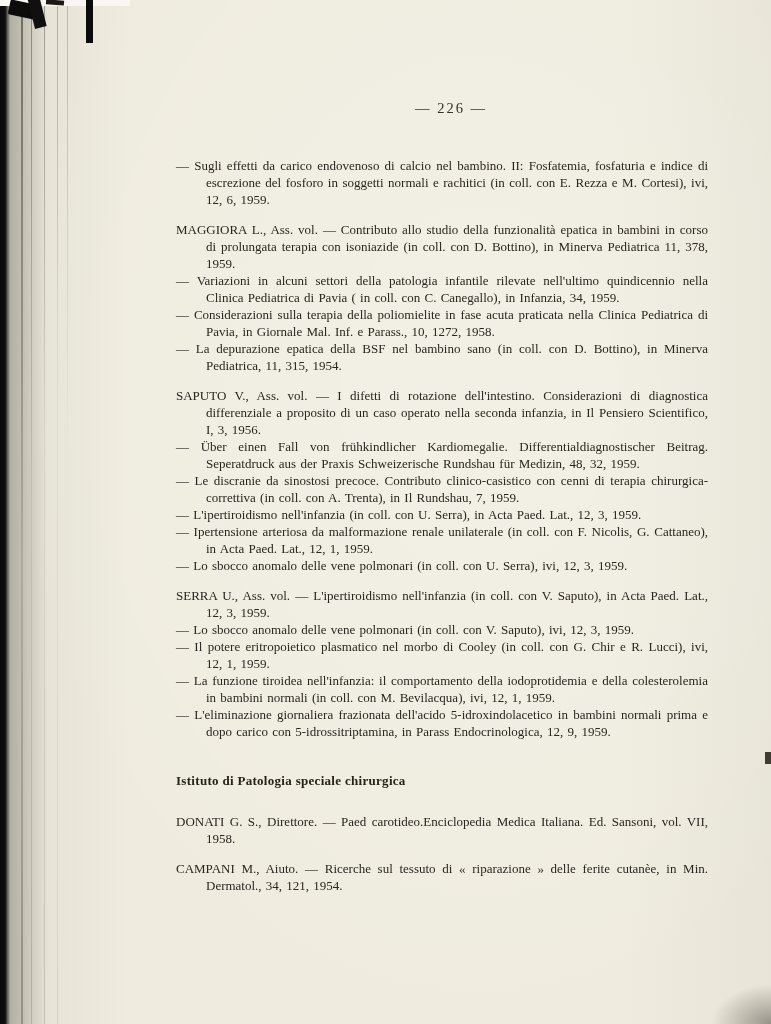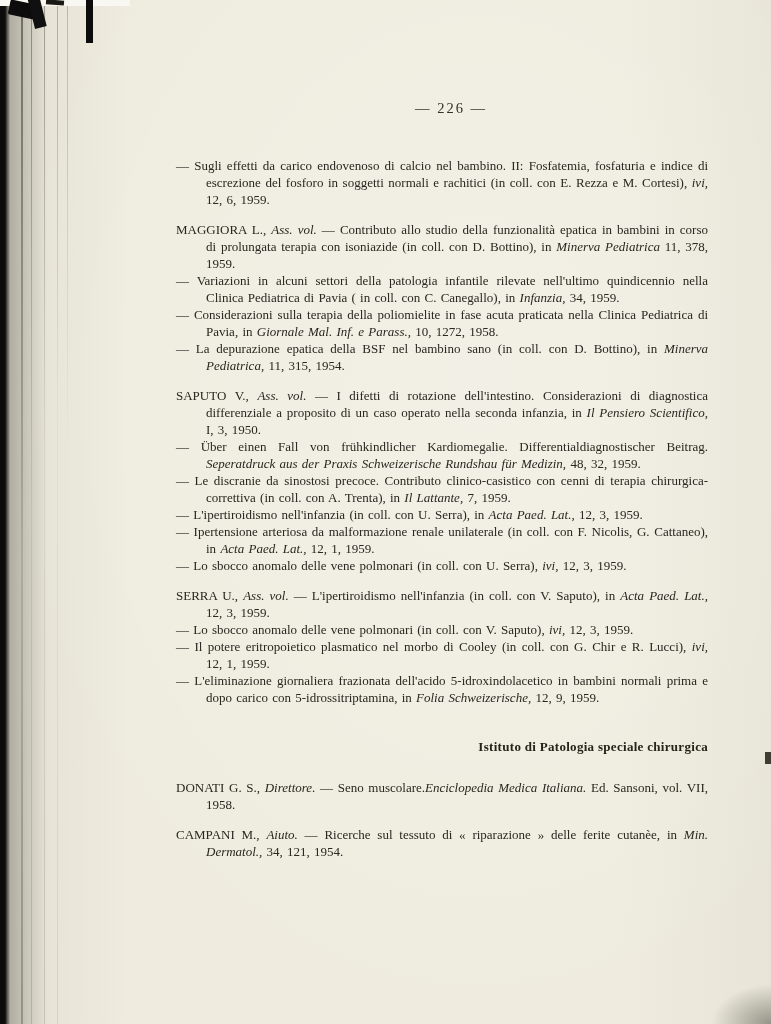--- a/index.html
+++ b/index.html
@@ -35,22 +35,22 @@
   .artifact-bottom-smudge{right:0;bottom:0;width:60px;height:40px;
     background:radial-gradient(ellipse at 100% 100%, rgba(50,46,38,.45), rgba(50,46,38,0) 70%);}
 
   
   .page-number{position:absolute;left:186px;top:100px;width:530px;text-align:center;
     font-size:14.5px;color:#34302a;letter-spacing:2px;}
   .text-block{position:absolute;left:176px;top:157px;width:532px;
     font-size:13px;line-height:17px;color:#2a2620;text-align:justify;}
   .entry{margin:0;padding-left:30px;text-indent:-30px;word-spacing:1px;}
   .entry-group{margin:0 0 13px 0;}
-  .it{font-style:italic;}
-  .section-heading{font-weight:700;text-align:right;margin:32px 0 24px 0;
+  .it{}
+  .section-heading{font-weight:700;text-align:left;margin:32px 0 24px 0;
     padding-left:0;text-indent:0;letter-spacing:.3px;color:#272319;}
 </style>
 </head>
 <body>
 
 <div class="scan-page">
 
   <div class="binding-edge"></div>
   <div class="binding-shadow"></div>
   <div class="crease crease-1"></div>
@@ -73,35 +73,36 @@
       <div class="entry-group">
         <p class="entry"><span>— Sugli effetti da carico endovenoso di calcio nel bambino. II: Fosfatemia, fosfaturia e indice di escrezione del fosforo in soggetti normali e rachitici (in coll. con E. Rezza e M. Cortesi), </span><span class="it">ivi,</span><span> 12, 6, 1959.</span></p>
       </div>
       <div class="entry-group">
         <p class="entry"><span>MAGGIORA L., </span><span class="it">Ass. vol.</span><span> — Contributo allo studio della funzionalità epatica in bambini in corso di prolungata terapia con isoniazide (in coll. con D. Bottino), in </span><span class="it">Minerva Pediatrica</span><span> 11, 378, 1959.</span></p>
         <p class="entry"><span>— Variazioni in alcuni settori della patologia infantile rilevate nell'ultimo quindicennio nella Clinica Pediatrica di Pavia ( in coll. con C. Canegallo), in </span><span class="it">Infanzia,</span><span> 34, 1959.</span></p>
         <p class="entry"><span>— Considerazioni sulla terapia della poliomielite in fase acuta praticata nella Clinica Pediatrica di Pavia, in </span><span class="it">Giornale Mal. Inf. e Parass.,</span><span> 10, 1272, 1958.</span></p>
         <p class="entry"><span>— La depurazione epatica della BSF nel bambino sano (in coll. con D. Bottino), in </span><span class="it">Minerva Pediatrica,</span><span> 11, 315, 1954.</span></p>
       </div>
       <div class="entry-group">
-        <p class="entry"><span>SAPUTO V., </span><span class="it">Ass. vol.</span><span> — I difetti di rotazione dell'intestino. Considerazioni di diagnostica differenziale a proposito di un caso operato nella seconda infanzia, in </span><span class="it">Il Pensiero Scientifico,</span><span> I, 3, 1950.</span></p>
+        <p class="entry"><span>SAPUTO V., </span><span class="it">Ass. vol.</span><span> — I difetti di rotazione dell'intestino. Considerazioni di diagnostica differenziale a proposito di un caso operato nella seconda infanzia, in </span><span class="it">Il Pensiero Scientifico,</span><span> I, 3, 1956.</span></p>
         <p class="entry"><span>— Über einen Fall von frühkindlicher Kardiomegalie. Differentialdiagnostischer Beitrag. </span><span class="it">Seperatdruck aus der Praxis Schweizerische Rundshau für Medizin,</span><span> 48, 32, 1959.</span></p>
-        <p class="entry"><span>— Le discranie da sinostosi precoce. Contributo clinico-casistico con cenni di terapia chirurgica-correttiva (in coll. con A. Trenta), in </span><span class="it">Il Lattante,</span><span> 7, 1959.</span></p>
+        <p class="entry"><span>— Le discranie da sinostosi precoce. Contributo clinico-casistico con cenni di terapia chirurgica-correttiva (in coll. con A. Trenta), in </span><span class="it">Il Rundshau,</span><span> 7, 1959.</span></p>
         <p class="entry"><span>— L'ipertiroidismo nell'infanzia (in coll. con U. Serra), in </span><span class="it">Acta Paed. Lat.,</span><span> 12, 3, 1959.</span></p>
         <p class="entry"><span>— Ipertensione arteriosa da malformazione renale unilaterale (in coll. con F. Nicolis, G. Cattaneo), in </span><span class="it">Acta Paed. Lat.,</span><span> 12, 1, 1959.</span></p>
         <p class="entry"><span>— Lo sbocco anomalo delle vene polmonari (in coll. con U. Serra), </span><span class="it">ivi,</span><span> 12, 3, 1959.</span></p>
       </div>
       <div class="entry-group">
         <p class="entry"><span>SERRA U., </span><span class="it">Ass. vol.</span><span> — L'ipertiroidismo nell'infanzia (in coll. con V. Saputo), in </span><span class="it">Acta Paed. Lat.,</span><span> 12, 3, 1959.</span></p>
         <p class="entry"><span>— Lo sbocco anomalo delle vene polmonari (in coll. con V. Saputo), </span><span class="it">ivi,</span><span> 12, 3, 1959.</span></p>
         <p class="entry"><span>— Il potere eritropoietico plasmatico nel morbo di Cooley (in coll. con G. Chir e R. Lucci), </span><span class="it">ivi,</span><span> 12, 1, 1959.</span></p>
-        <p class="entry"><span>— L'eliminazione giornaliera frazionata dell'acido 5-idroxindolacetico in bambini normali prima e dopo carico con 5-idrossitriptamina, in </span><span class="it">Folia Schweizerische,</span><span> 12, 9, 1959.</span></p>
+        <p class="entry"><span>— La funzione tiroidea nell'infanzia: il comportamento della iodoprotidemia e della colesterolemia in bambini normali (in coll. con M. Bevilacqua), </span><span class="it">ivi,</span><span> 12, 1, 1959.</span></p>
+        <p class="entry"><span>— L'eliminazione giornaliera frazionata dell'acido 5-idroxindolacetico in bambini normali prima e dopo carico con 5-idrossitriptamina, in </span><span class="it">Parass Endocrinologica,</span><span> 12, 9, 1959.</span></p>
       </div>
       <div class="section-heading">Istituto di Patologia speciale chirurgica</div>
       <div class="entry-group">
-        <p class="entry"><span>DONATI G. S., </span><span class="it">Direttore.</span><span> — Seno muscolare.</span><span class="it">Enciclopedia Medica Italiana.</span><span> Ed. Sansoni, vol. VII, 1958.</span></p>
+        <p class="entry"><span>DONATI G. S., </span><span class="it">Direttore.</span><span> — Paed carotideo.</span><span class="it">Enciclopedia Medica Italiana.</span><span> Ed. Sansoni, vol. VII, 1958.</span></p>
       </div>
       <div class="entry-group">
         <p class="entry"><span>CAMPANI M., </span><span class="it">Aiuto.</span><span> — Ricerche sul tessuto di « riparazione » delle ferite cutanèe, in </span><span class="it">Min. Dermatol.,</span><span> 34, 121, 1954.</span></p>
       </div>
     </div>
 
 </div>
 
 </body></html>

